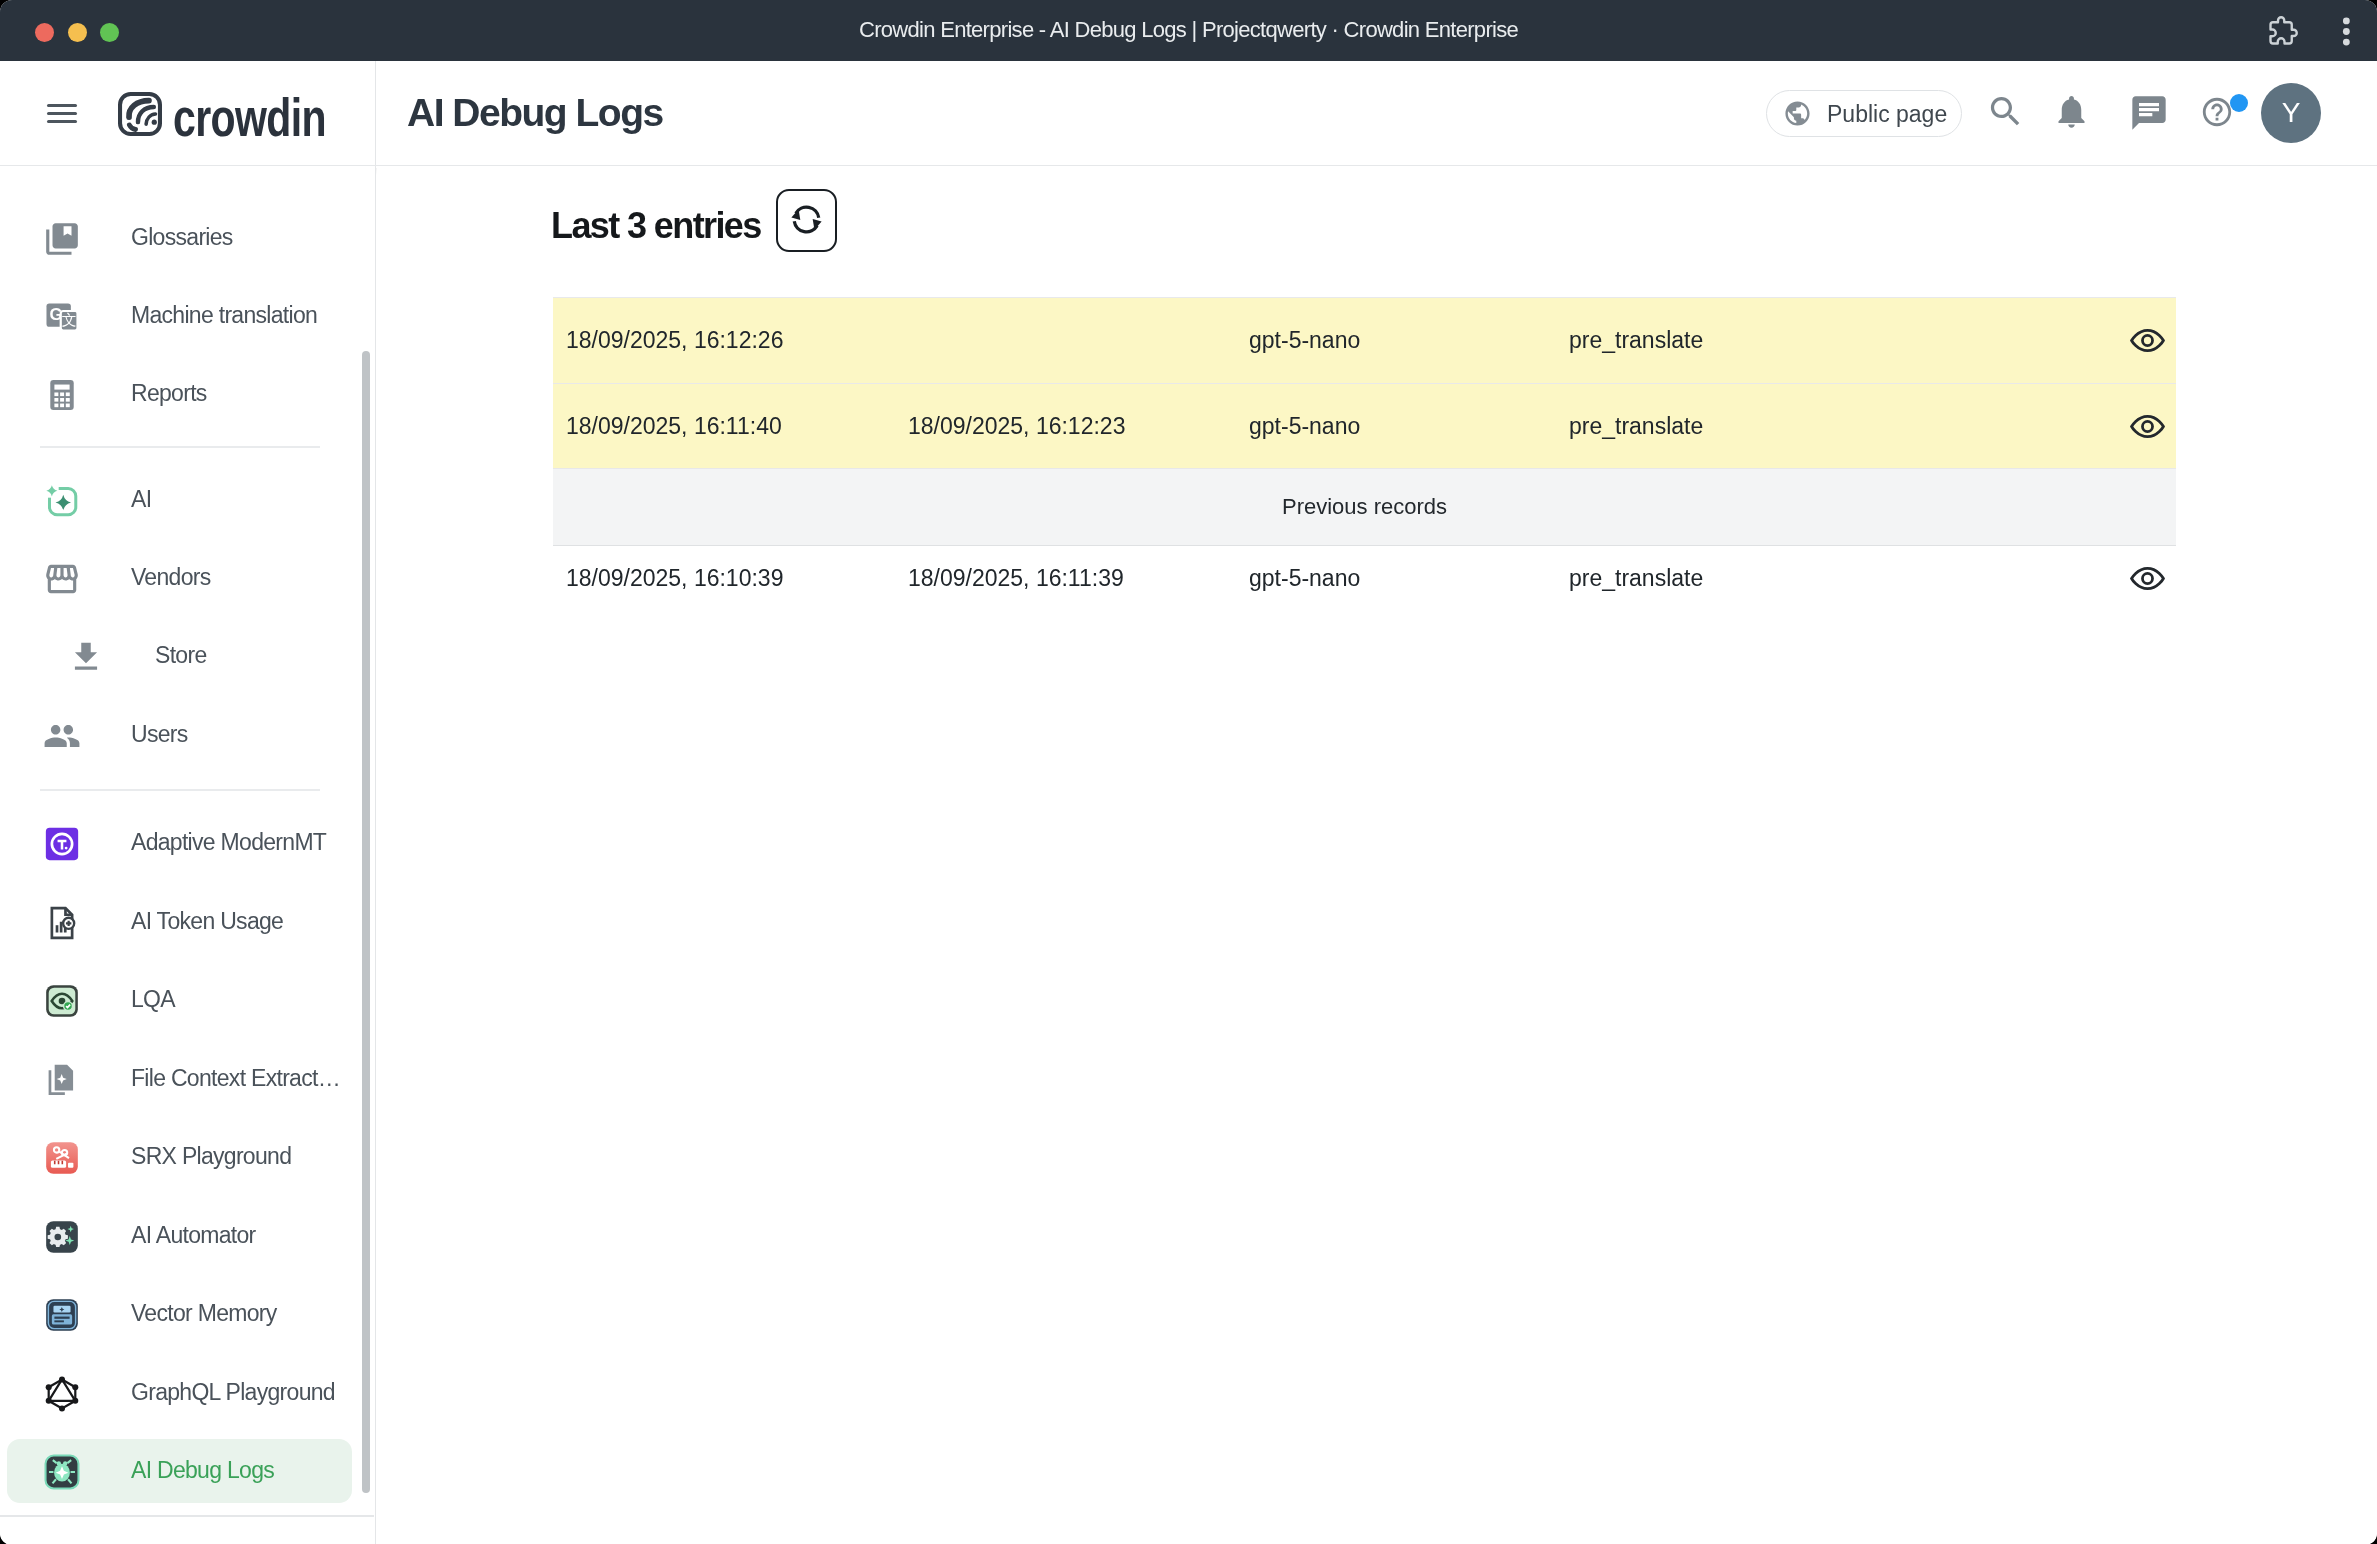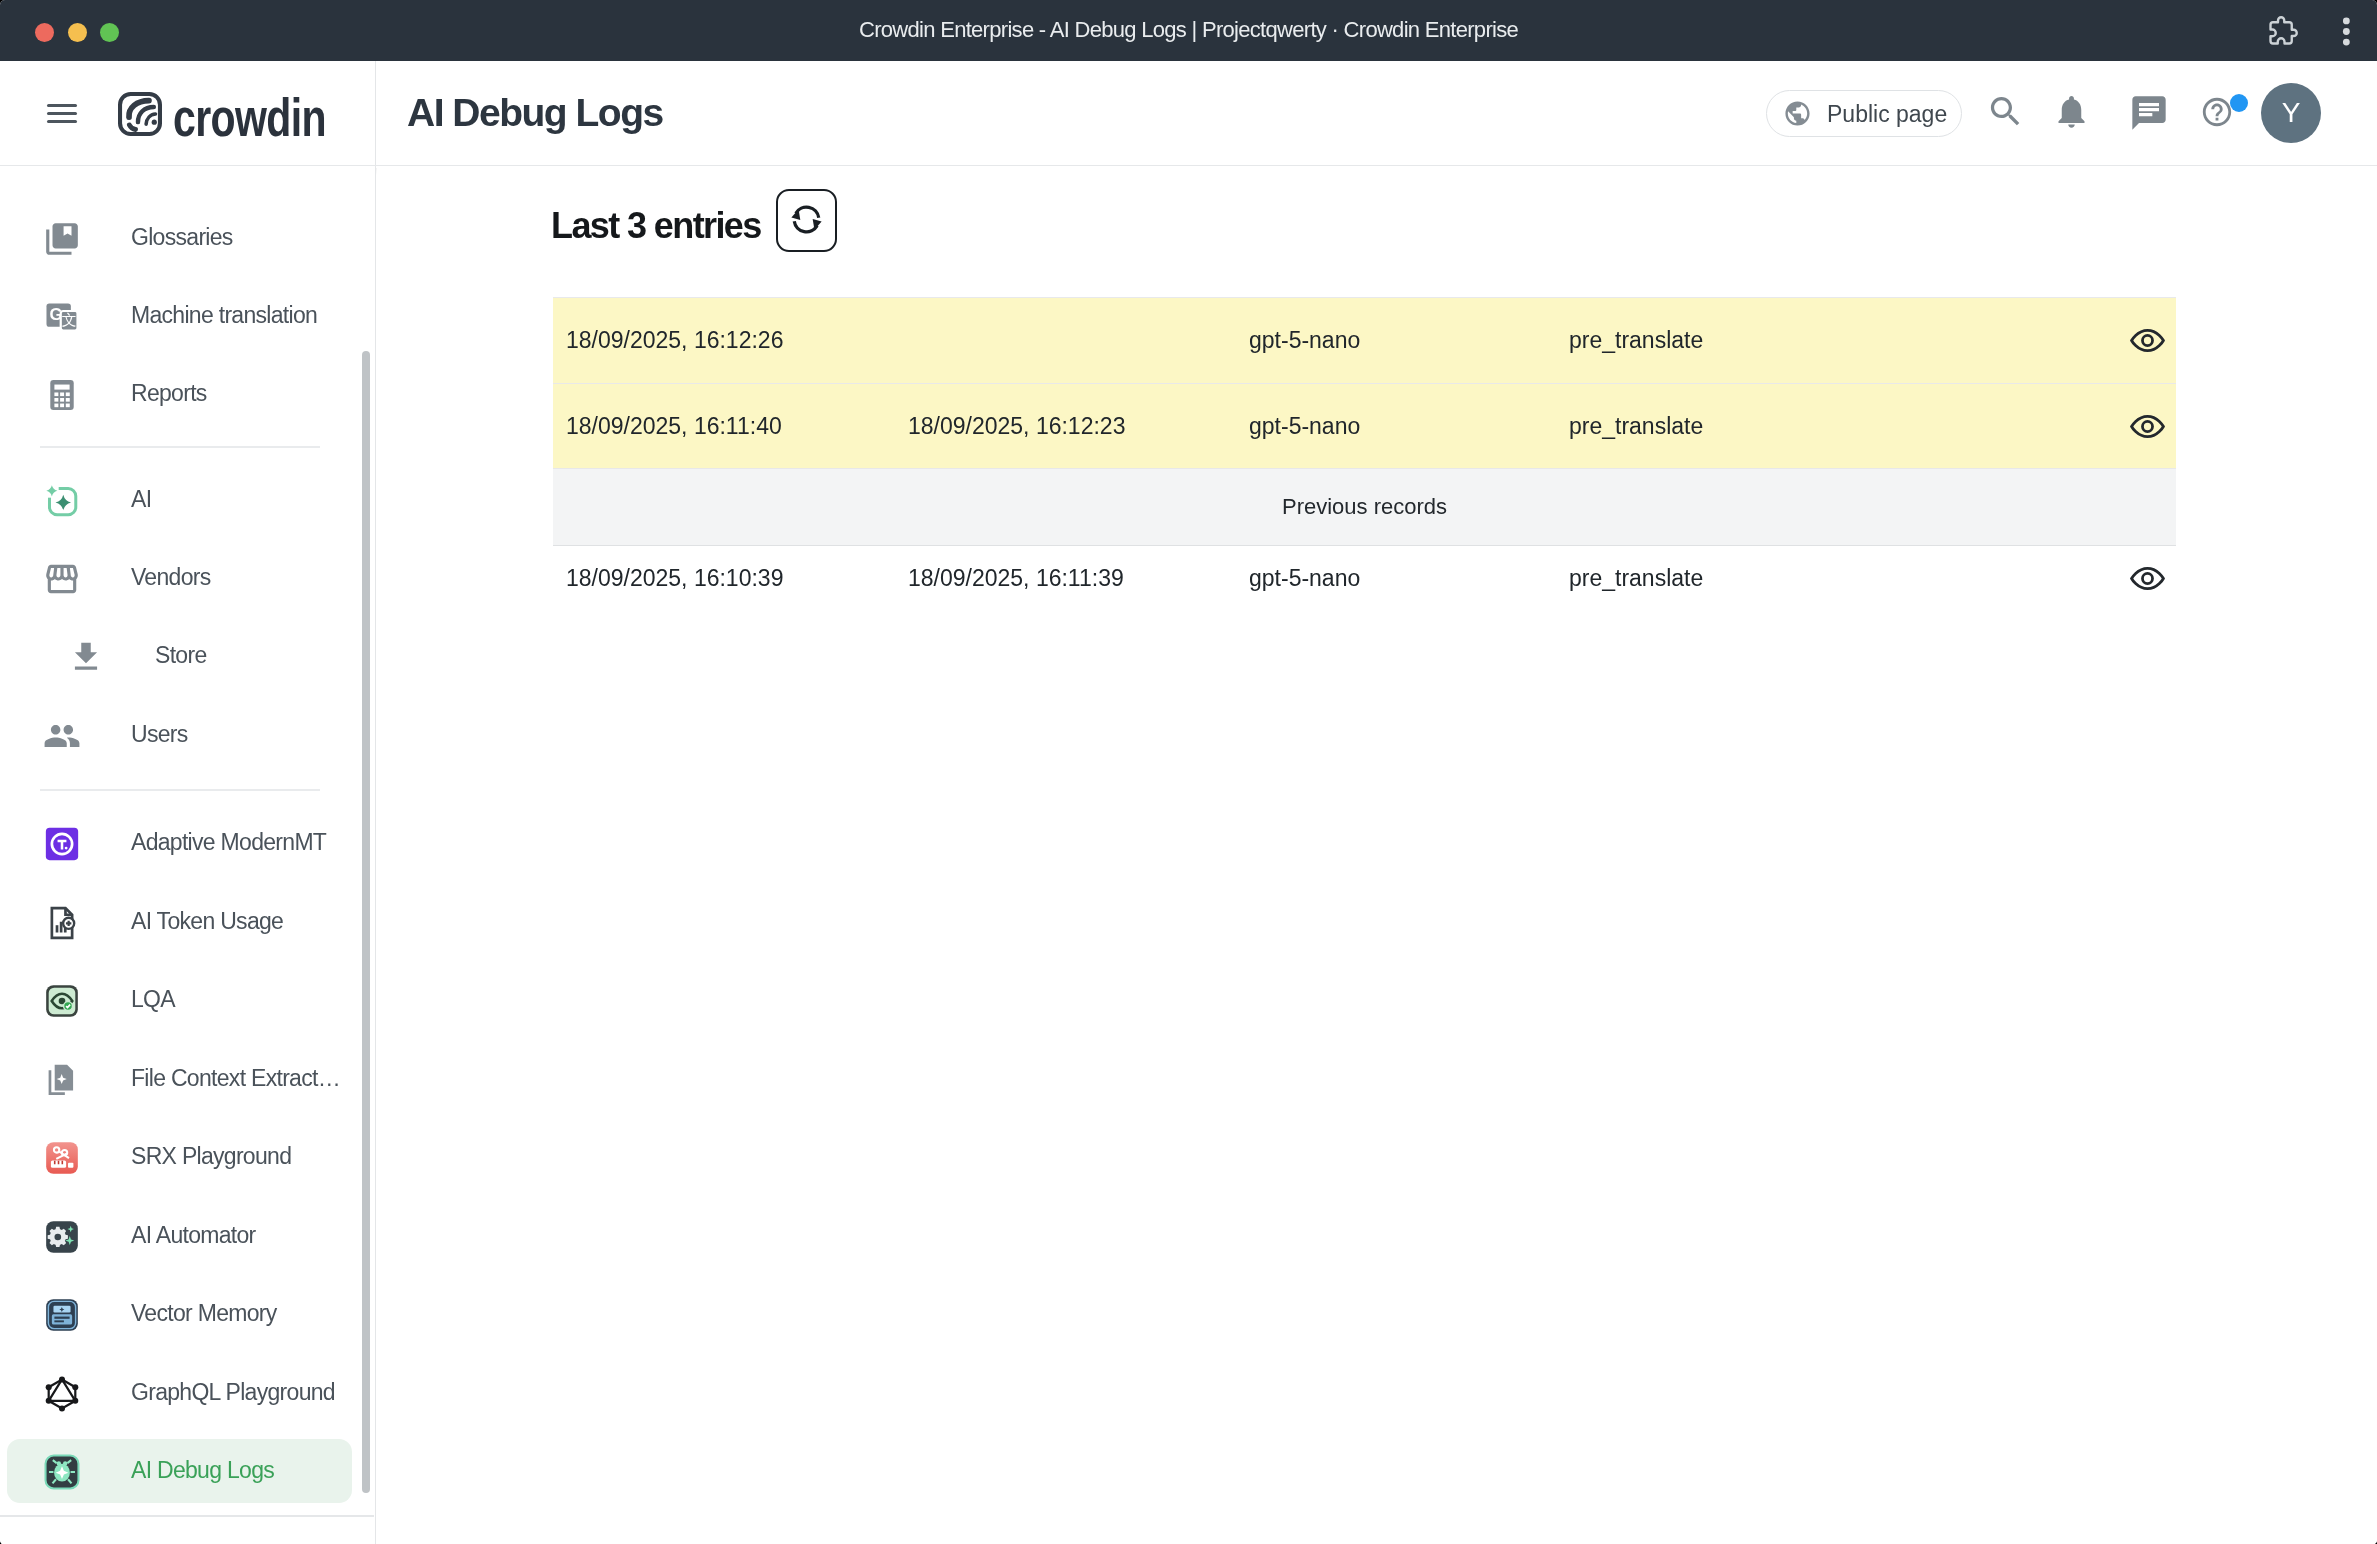--- a/index.html
+++ b/index.html
@@ -1,17 +1,17 @@
 <!DOCTYPE html>
 <html style="font-size:13px"><head>
 <meta charset="utf-8">
 <style>
 * { margin:0; padding:0; box-sizing:border-box; }
 html,body { width:2377px; height:1545px; background:#000; font-family:"Liberation Sans", sans-serif; }
-.win { position:absolute; left:0; top:0; width:2377px; height:1545px; border-radius:5px; overflow:hidden; background:#fff; }
+.win { position:absolute; left:0; top:0; width:2377px; height:1545px; border-radius:12px; overflow:hidden; background:#fff; }
 
 .tbar { position:absolute; left:0; top:0; width:2377px; height:61px; background:#2a333d; }
 .light { position:absolute; top:23px; width:19px; height:19px; border-radius:50%; }
 .l1 { left:35px; background:#ed6a5e; }
 .l2 { left:68px; background:#f5bf4f; }
 .l3 { left:100px; background:#61c354; }
 .ttitle { position:absolute; top:0; left:0; width:2377px; height:61px; line-height:60px; text-align:center; color:#e9ecee; font-size:22px; letter-spacing:-0.7px; }
 .puzzle { position:absolute; left:2268px; top:16.4px; }
 .dots { position:absolute; left:2339px; top:14.7px; }
 

